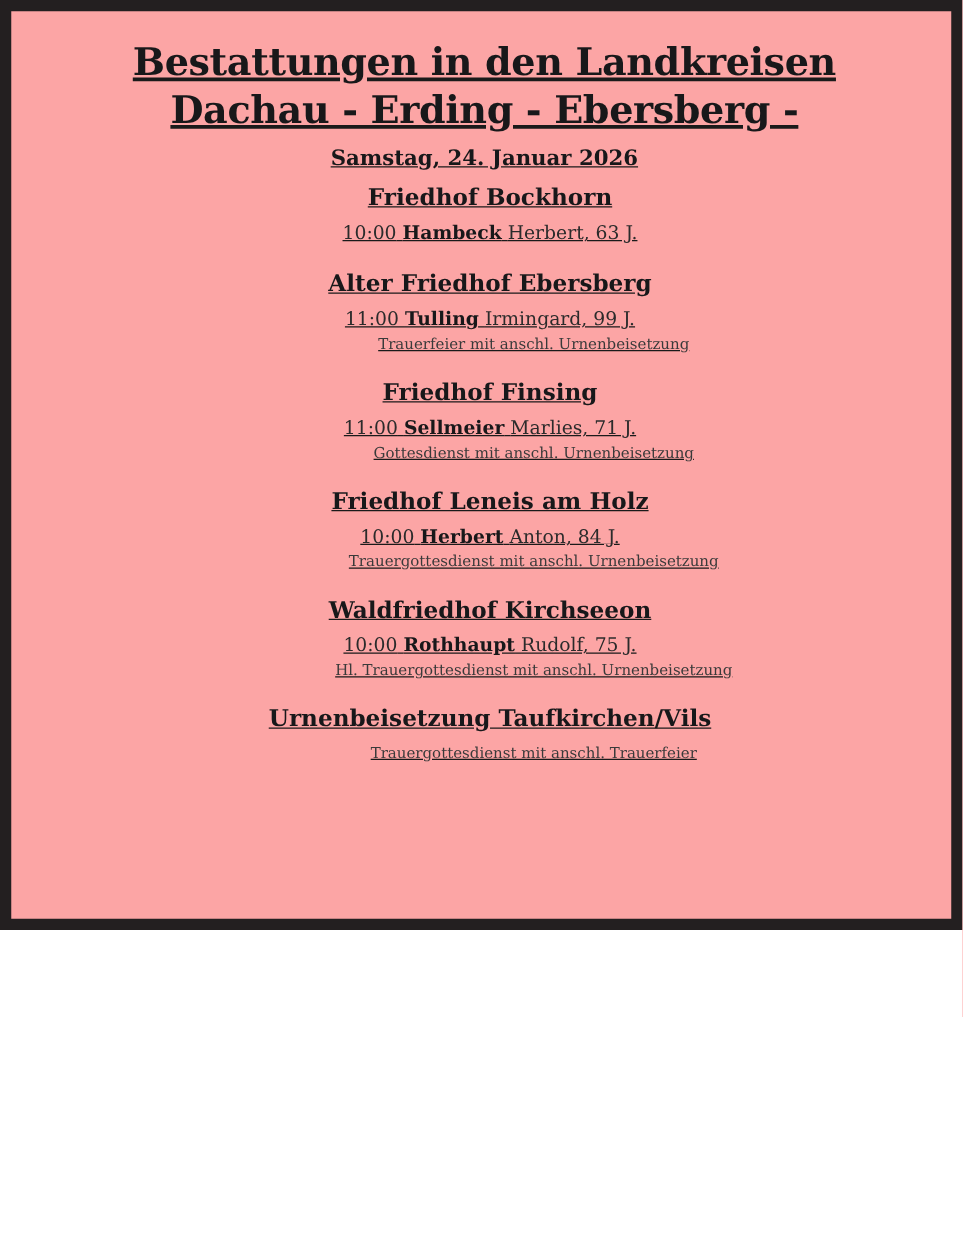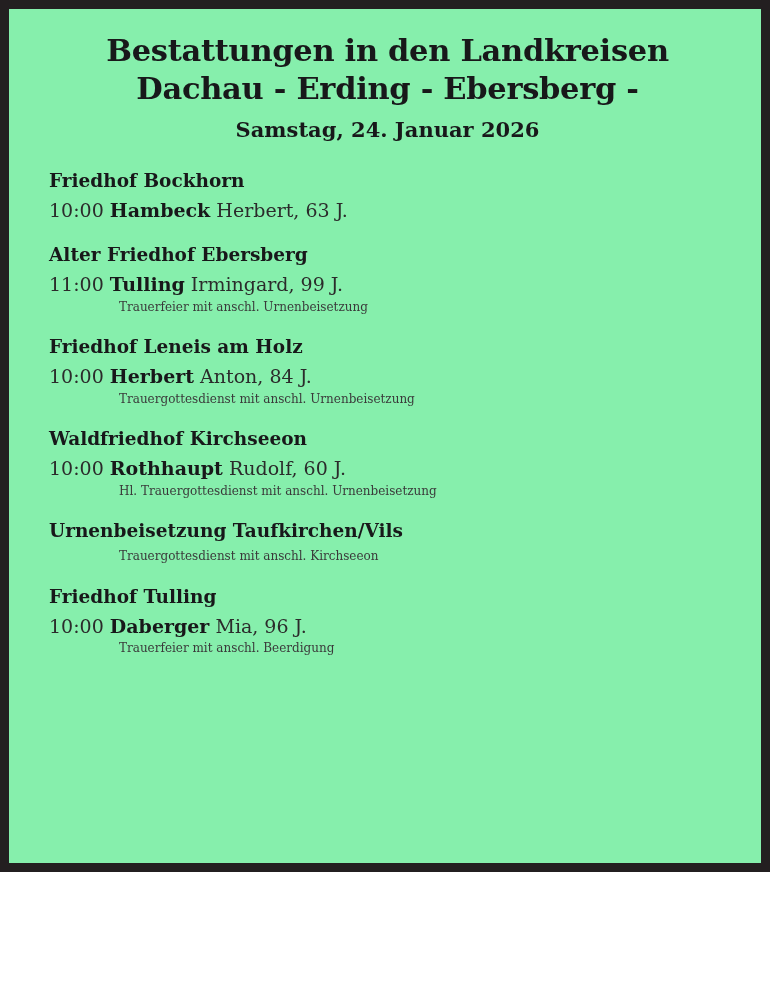--- a/index.html
+++ b/index.html
@@ -10,26 +10,27 @@
     width: 770px;
     height: 1000px;
     background: #ffffff;
     font-family: "DejaVu Serif", "Liberation Serif", serif;
     color: #1a1a1a;
     overflow: hidden;
   }
   .page {
     box-sizing: border-box;
     width: 770px;
-    height: 872px;
+    height: 744px;
     border: 9px solid #231f20;
-    background: #86efac;
+    background: #fca5a5;
     padding: 0;
     position: relative;
     overflow: hidden;
+    text-decoration: underline;
   }
   .inner {
     box-sizing: border-box;
     width: 100%;
     height: 100%;
     padding: 22px 26px 0 31px;
     overflow: hidden;
   }
 
   
@@ -39,49 +40,50 @@
   }
   .masthead-line {
     font-size: 30.5px;
     font-weight: bold;
     line-height: 1.26;
     letter-spacing: -0.3px;
     color: #18181a;
     white-space: nowrap;
   }
   .masthead-date {
-    font-size: 21px;
+    font-size: 17px;
     font-weight: bold;
     line-height: 1.25;
     margin-top: 9px;
     color: #18181a;
     white-space: nowrap;
   }
 
   
   .listing {
-    margin-top: 27px;
+    margin-top: 10px;
     padding-left: 9px;
+    text-align: center;
   }
   .entry {
     margin-bottom: 21px;
   }
   .entry:last-child {
     margin-bottom: 0;
   }
   .cemetery {
     font-size: 18.5px;
     font-weight: bold;
     line-height: 1.2;
     color: #18181a;
     margin-bottom: 7px;
     white-space: nowrap;
   }
   .person-line {
-    font-size: 19px;
+    font-size: 15px;
     line-height: 1.24;
     color: #2b2b2b;
     white-space: nowrap;
   }
   .time {
     font-weight: normal;
   }
   .surname {
     font-weight: bold;
     color: #18181a;
@@ -124,51 +126,51 @@
       <div class="entry">
         <div class="cemetery">Alter Friedhof Ebersberg</div>
         <div class="person-line">
           <span class="time">11:00</span>
           <span class="surname">Tulling</span>
           <span class="given">Irmingard, 99 J.</span>
         </div>
         <div class="service">Trauerfeier mit anschl. Urnenbeisetzung</div>
       </div>
 
+      <div class="entry">
+        <div class="cemetery">Friedhof Finsing</div>
+        <div class="person-line">
+          <span class="time">11:00</span>
+          <span class="surname">Sellmeier</span>
+          <span class="given">Marlies, 71 J.</span>
+        </div>
+        <div class="service">Gottesdienst mit anschl. Urnenbeisetzung</div>
+      </div>
 
       <div class="entry">
         <div class="cemetery">Friedhof Leneis am Holz</div>
         <div class="person-line">
           <span class="time">10:00</span>
           <span class="surname">Herbert</span>
           <span class="given">Anton, 84 J.</span>
         </div>
         <div class="service">Trauergottesdienst mit anschl. Urnenbeisetzung</div>
       </div>
 
       <div class="entry">
         <div class="cemetery">Waldfriedhof Kirchseeon</div>
         <div class="person-line">
           <span class="time">10:00</span>
           <span class="surname">Rothhaupt</span>
-          <span class="given">Rudolf, 60 J.</span>
+          <span class="given">Rudolf, 75 J.</span>
         </div>
         <div class="service">Hl. Trauergottesdienst mit anschl. Urnenbeisetzung</div>
       </div>
 
       <div class="entry">
         <div class="cemetery">Urnenbeisetzung Taufkirchen/Vils</div>
-        <div class="service">Trauergottesdienst mit anschl. Kirchseeon</div>
+        <div class="service">Trauergottesdienst mit anschl. Trauerfeier</div>
       </div>
 
-      <div class="entry">
-        <div class="cemetery">Friedhof Tulling</div>
-        <div class="person-line">
-          <span class="time">10:00</span>
-          <span class="surname">Daberger</span>
-          <span class="given">Mia, 96 J.</span>
-        </div>
-        <div class="service">Trauerfeier mit anschl. Beerdigung</div>
-      </div>
 
     </div>
   </div>
 </div>
 
 </body></html>

